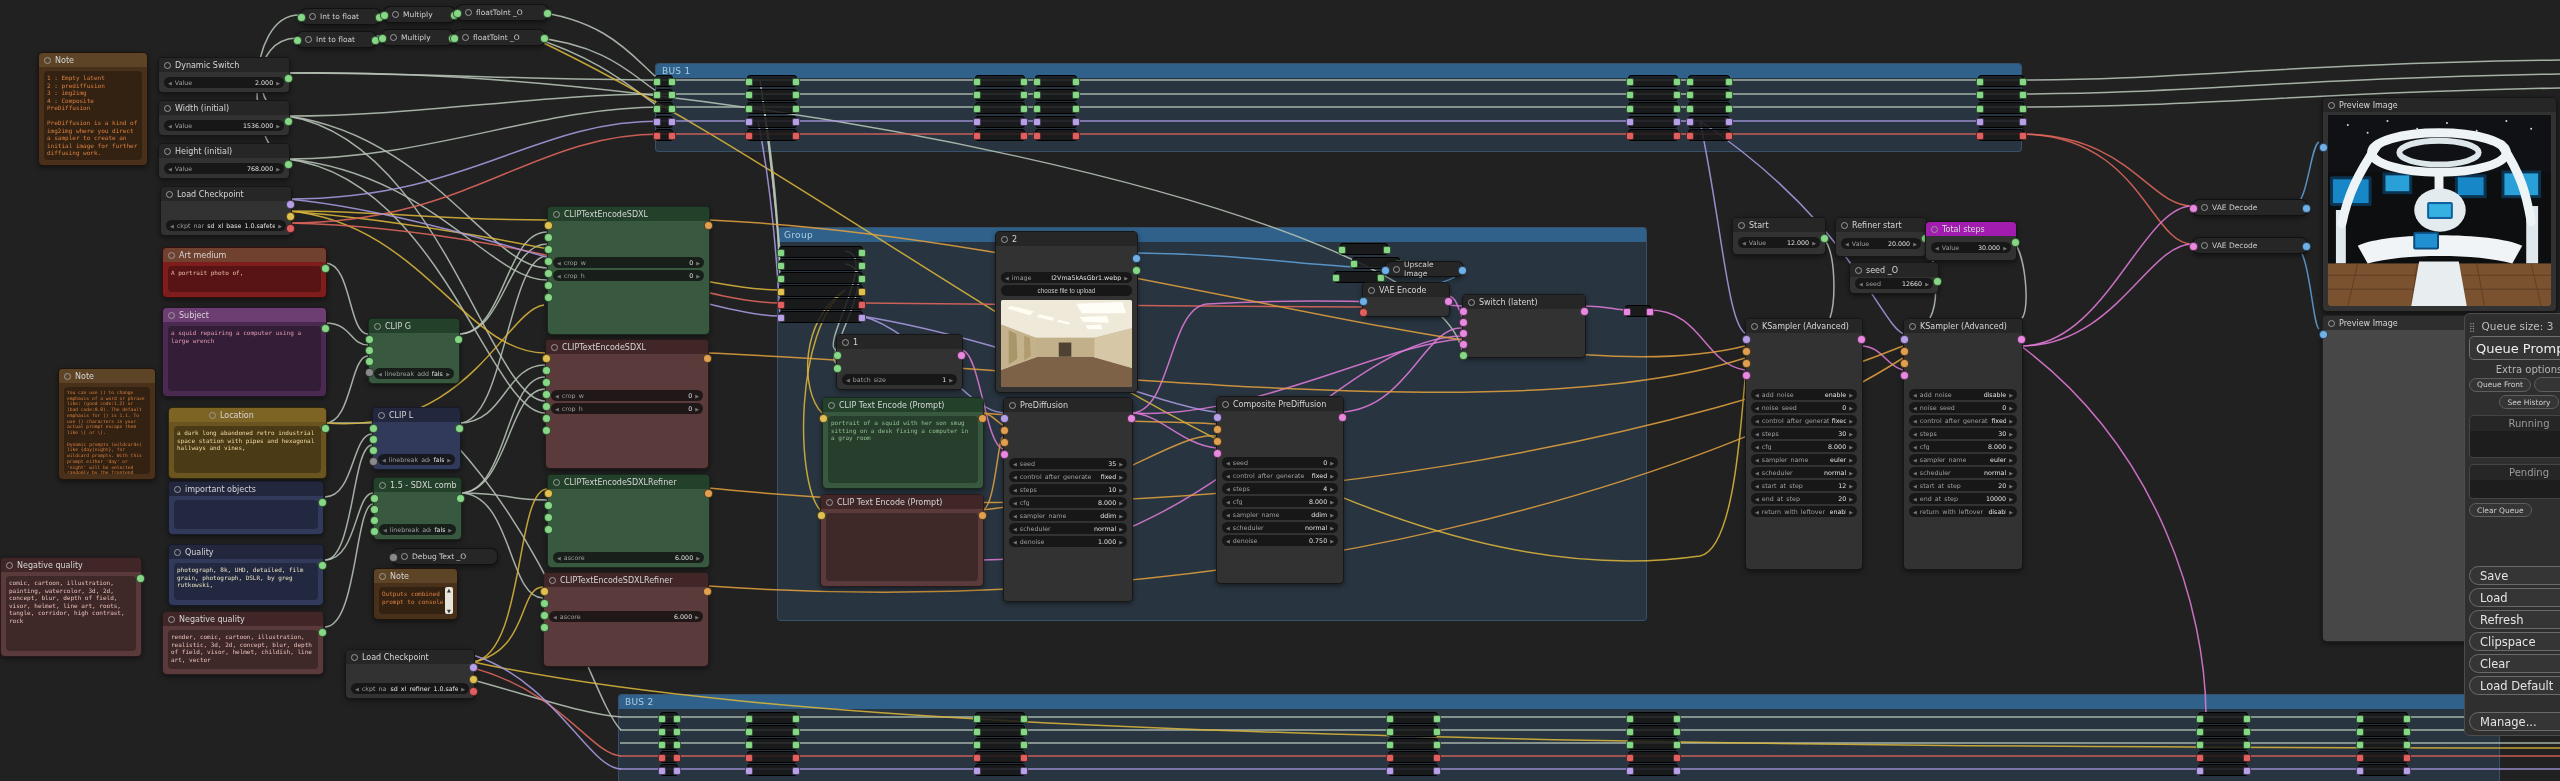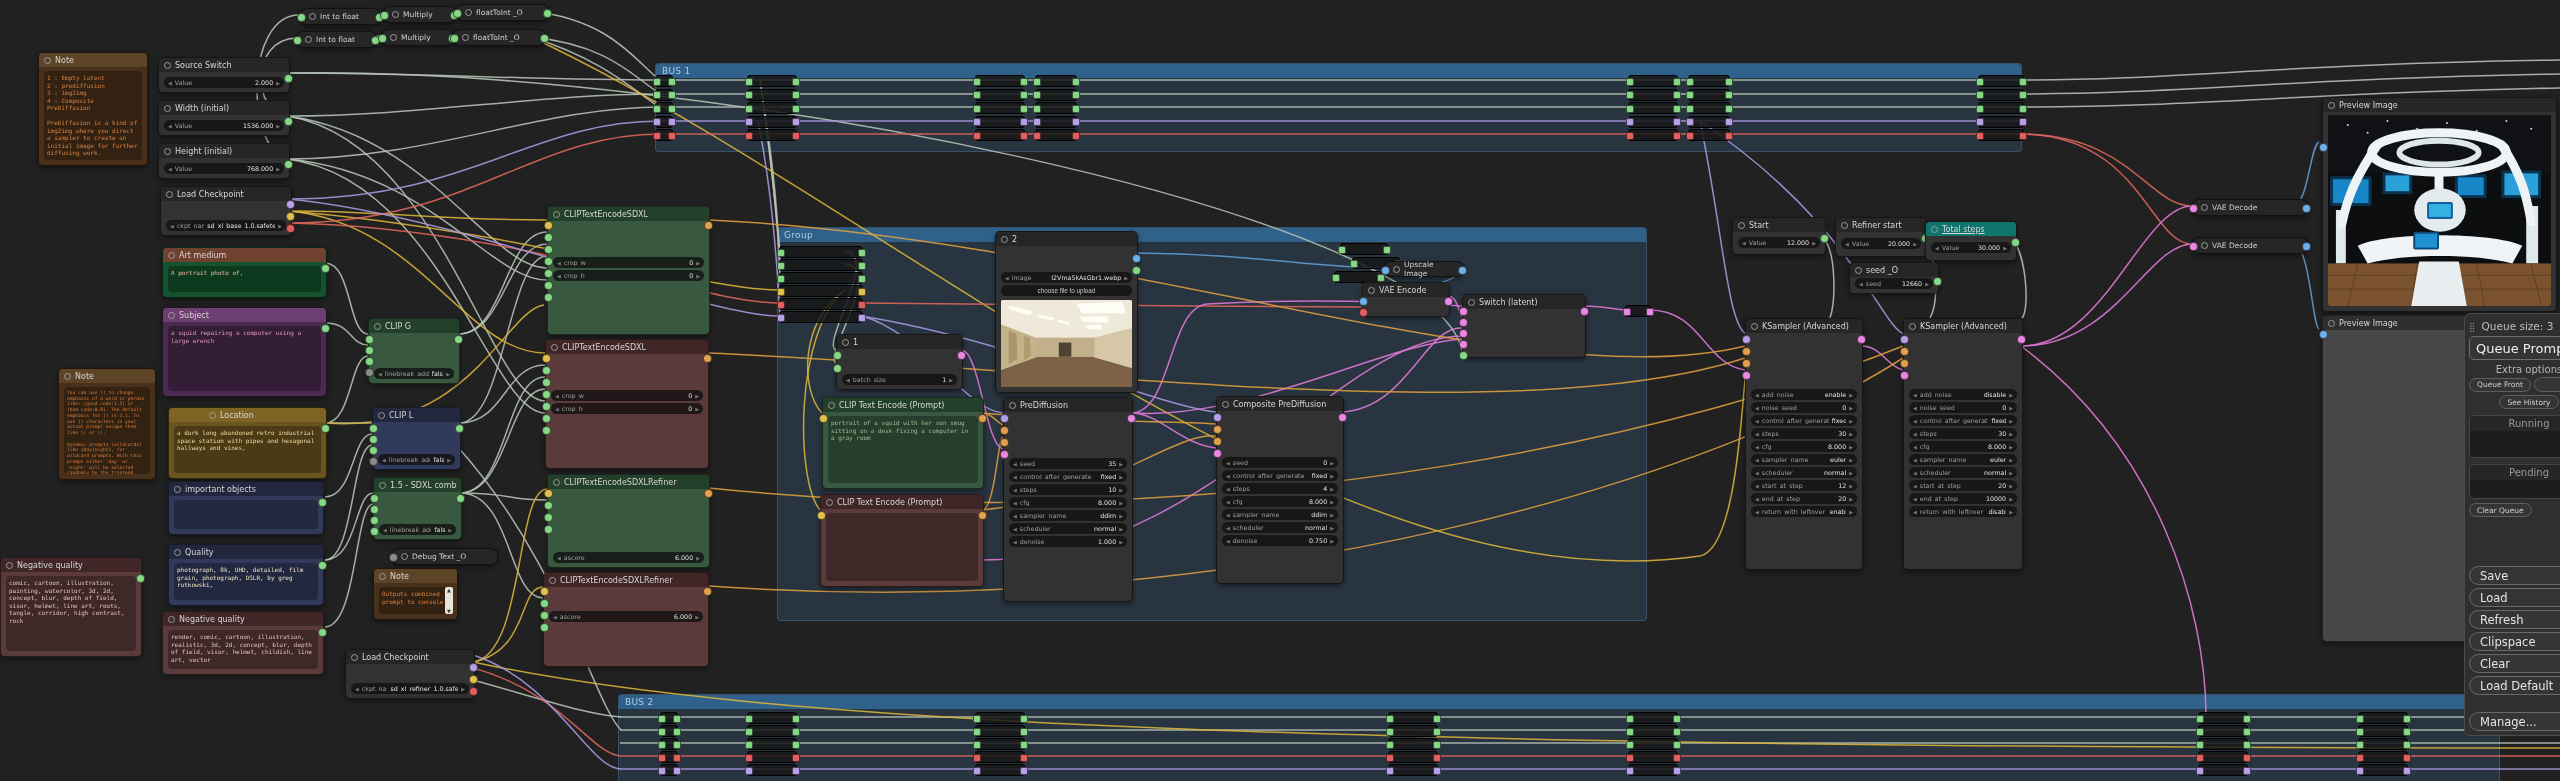--- a/index.html
+++ b/index.html
@@ -584,21 +584,21 @@
 3 : img2img
 4 : Composite PreDiffusion
 
 PreDiffusion is a kind of img2img where you direct a sampler to create an initial image for further diffusing work.
 
 Composite diffusion uses a combination of img2img through an image loader and a sampler to diffuse that output with a prompt.</div>
     </div>
     <div class="node" style="left: 158px; top: 57px; width: 130px; height: 34px; background: rgb(50, 50, 50);">
       <div class="ntitle" style="background: rgb(38, 38, 38);">
         <span class="ndot"></span>
-        <span>Source Switch</span>
+        <span>Dynamic Switch</span>
       </div>
       <div class="wrow" style="top: 19px;">
         <span class="arr">◀</span>
         <span class="lbl">Value</span>
         <span class="val">2.000</span>
         <span class="arr">▶</span>
       </div>
       <span class="slot" style="right: -4px; top: 16px; background: rgb(134, 216, 134);"></span>
     </div>
     <div class="node" style="left: 158px; top: 100px; width: 130px; height: 34px; background: rgb(50, 50, 50);">
@@ -635,21 +635,21 @@
       <div class="wrow" style="bottom: 4px;">
         <span class="arr">◀</span>
         <span class="lbl">ckpt_name</span>
         <span class="val">sd_xl_base_1.0.safetensors</span>
         <span class="arr">▶</span>
       </div>
       <span class="slot" style="right: -4px; top: 13px; background: rgb(184, 160, 232);"></span>
       <span class="slot" style="right: -4px; top: 25px; background: rgb(224, 192, 80);"></span>
       <span class="slot" style="right: -4px; top: 37px; background: rgb(224, 96, 96);"></span>
     </div>
-    <div class="node" style="left: 162px; top: 247px; width: 163px; height: 49px; background: #14532d;">
+    <div class="node" style="left: 162px; top: 247px; width: 163px; height: 49px; background: #7f1d1d;">
       <div class="ntitle" style="background: rgb(113, 65, 47);">
         <span class="ndot"></span>
         <span>Art medium</span>
       </div>
       <div class="ntext" style="top: 18px; bottom: 5px; color: rgb(232, 184, 168);">A portrait photo of,</div>
       <span class="slot" style="right: -4px; top: 16px; background: rgb(134, 216, 134);"></span>
     </div>
     <div class="node" style="left: 162px; top: 307px; width: 163px; height: 88px; background: rgb(74, 42, 80);">
       <div class="ntitle" style="background: rgb(109, 62, 114);">
         <span class="ndot"></span>
@@ -1099,21 +1099,21 @@
       </div>
       <div class="wrow" style="top: 20px;">
         <span class="arr">◀</span>
         <span class="lbl">Value</span>
         <span class="val">20.000</span>
         <span class="arr">▶</span>
       </div>
       <span class="slot" style="right: -4px; top: 16px; background: rgb(134, 216, 134);"></span>
     </div>
     <div class="node" style="left: 1925px; top: 221px; width: 90px; height: 38px; background: rgb(50, 50, 50);">
-      <div class="ntitle" style="background: #0f766e; text-decoration: underline;">
+      <div class="ntitle" style="background: #a21caf;">
         <span class="ndot"></span>
         <span>Total steps</span>
       </div>
       <div class="wrow" style="top: 20px;">
         <span class="arr">◀</span>
         <span class="lbl">Value</span>
         <span class="val">30.000</span>
         <span class="arr">▶</span>
       </div>
       <span class="slot" style="right: -4px; top: 16px; background: rgb(134, 216, 134);"></span>

